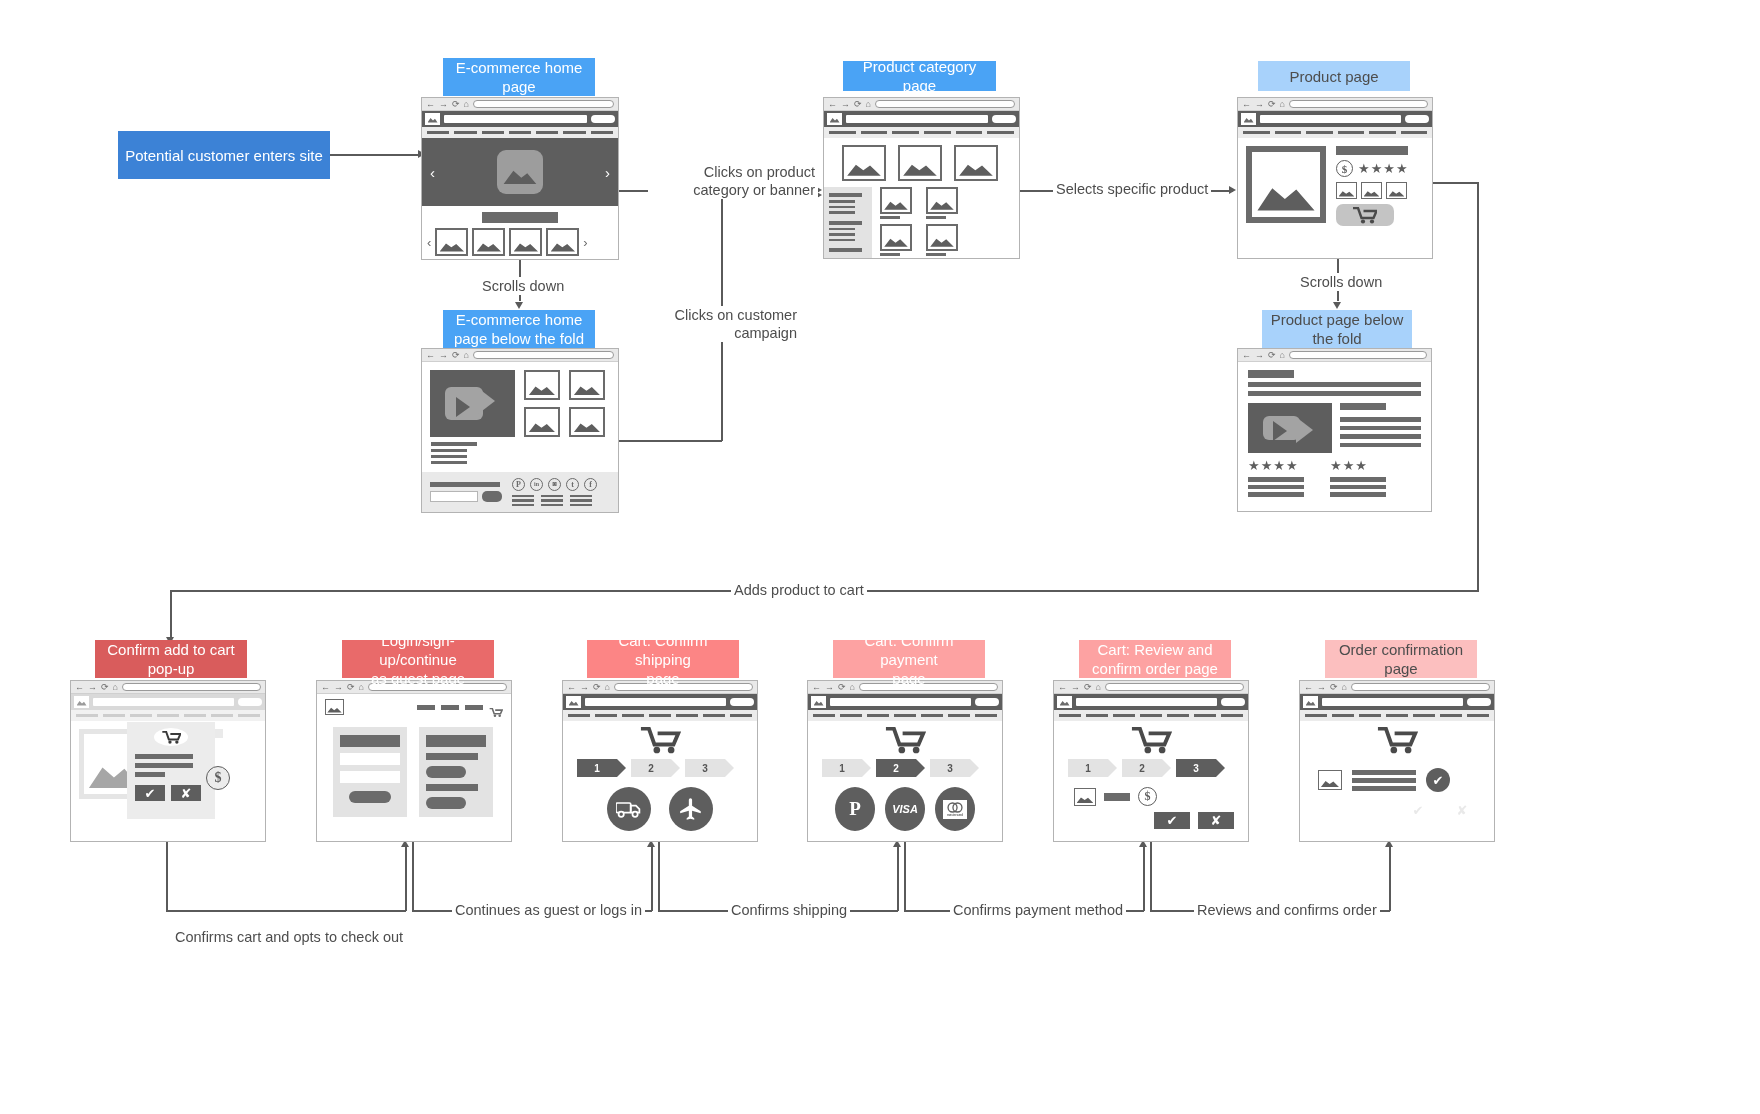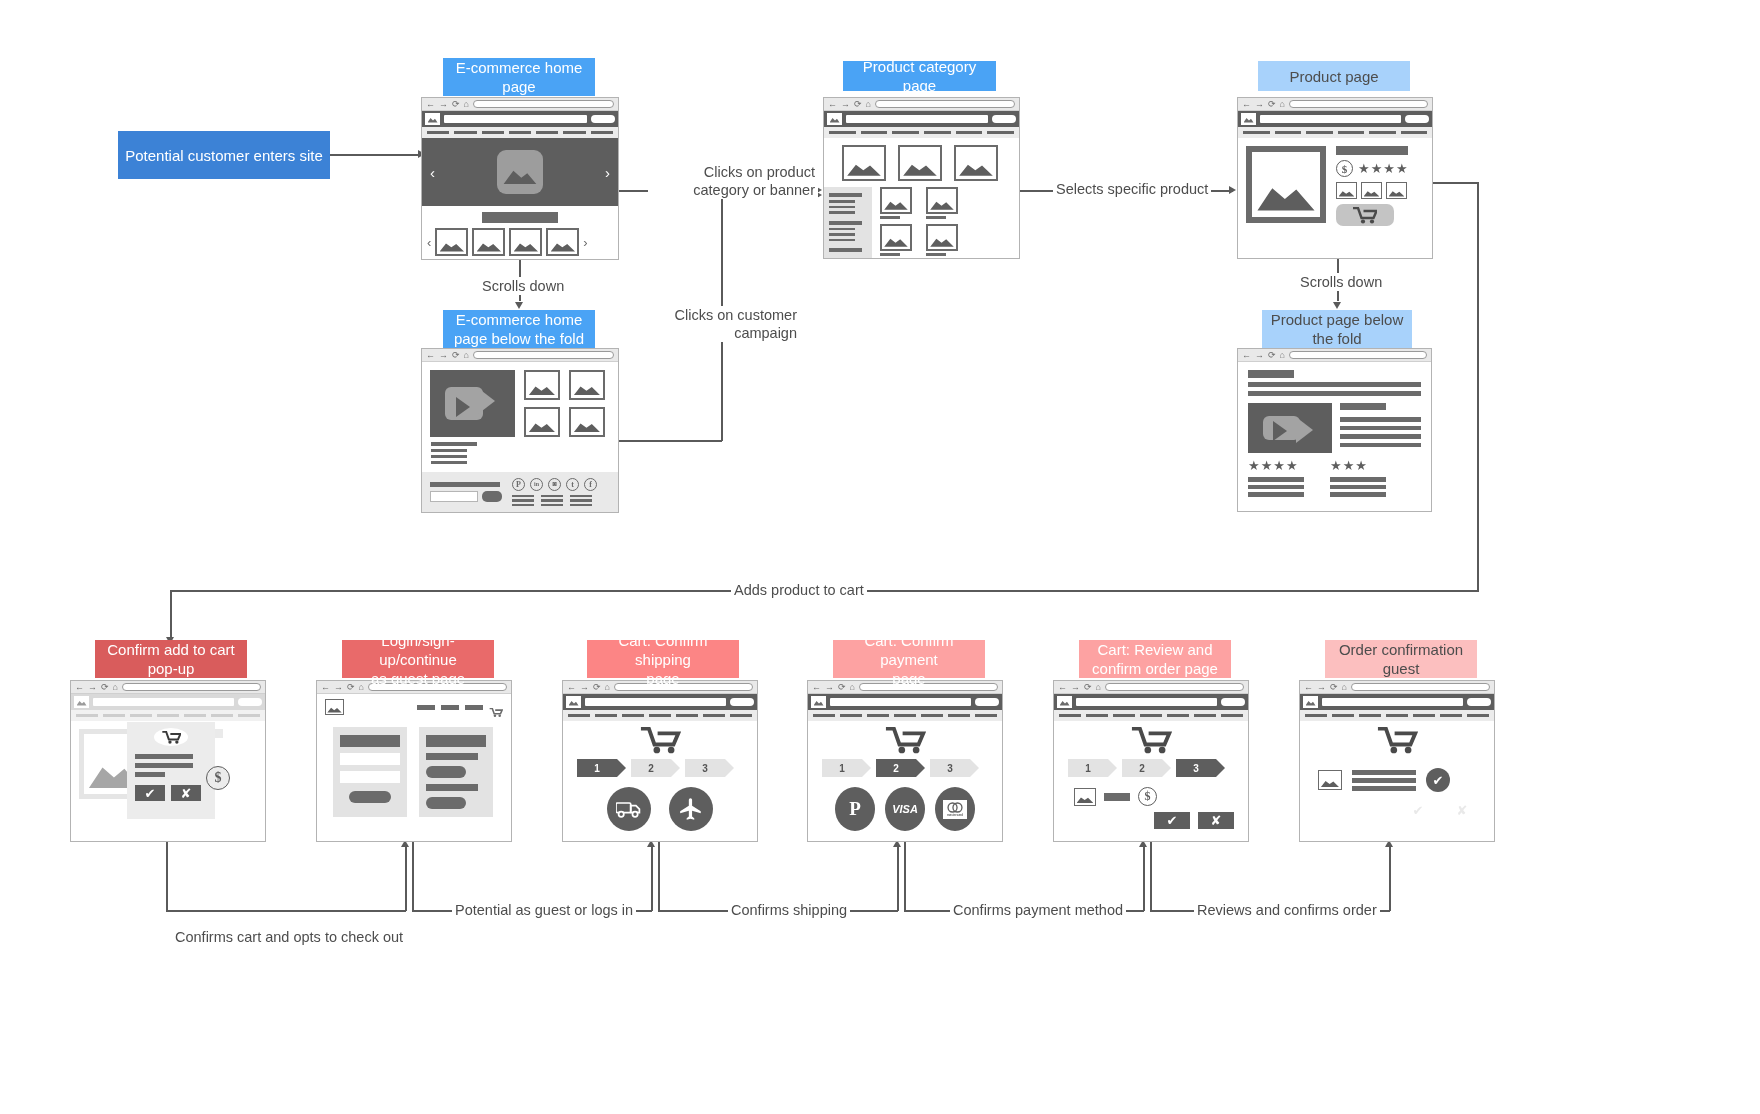--- a/index.html
+++ b/index.html
@@ -765,21 +765,21 @@
       </div>
     </div>
     <div style="display:flex;gap:8px;justify-content:flex-end;padding:6px 14px 0;">
       <div class="okbtn" style="width:36px;height:17px;">✔</div>
       <div class="okbtn" style="width:36px;height:17px;">✘</div>
     </div>
   </div>
 
   <div class="node-label lbl-red-pale" style="left:1325px; top:640px; width:152px; height:38px; white-space:pre-line;">
     <span>Order confirmation
-guest</span>
+page</span>
   </div>
   <div class="browser" style="left:1299px; top:680px; width:196px; height:162px;">
     <div class="chrome-bar">
       <span class="g">←</span>
       <span class="g">→</span>
       <span class="g">⟳</span>
       <span class="g">⌂</span>
       <div class="chrome-url"></div>
     </div>
     <div class="site-nav">
@@ -823,21 +823,21 @@
   <div class="ln v" style="left:166px; top:842px; height:69px;"></div>
   <div class="ln h" style="left:166px; top:910px; width:240px;"></div>
   <div class="ln v" style="left:405px; top:845px; height:66px;"></div>
   <div class="arrow u" style="left:401px; top:840px;"></div>
   <div class="edge-label" style="left:172px; top:928px;">Confirms cart and opts to check out</div>
 
   <div class="ln v" style="left:412px; top:842px; height:69px;"></div>
   <div class="ln h" style="left:412px; top:910px; width:240px;"></div>
   <div class="ln v" style="left:651px; top:845px; height:66px;"></div>
   <div class="arrow u" style="left:647px; top:840px;"></div>
-  <div class="edge-label" style="left:452px; top:901px;">Potential as guest or logs in</div>
+  <div class="edge-label" style="left:452px; top:901px;">Continues as guest or logs in</div>
 
   <div class="ln v" style="left:658px; top:842px; height:69px;"></div>
   <div class="ln h" style="left:658px; top:910px; width:240px;"></div>
   <div class="ln v" style="left:897px; top:845px; height:66px;"></div>
   <div class="arrow u" style="left:893px; top:840px;"></div>
   <div class="edge-label" style="left:728px; top:901px;">Confirms shipping</div>
 
   <div class="ln v" style="left:904px; top:842px; height:69px;"></div>
   <div class="ln h" style="left:904px; top:910px; width:240px;"></div>
   <div class="ln v" style="left:1143px; top:845px; height:66px;"></div>

